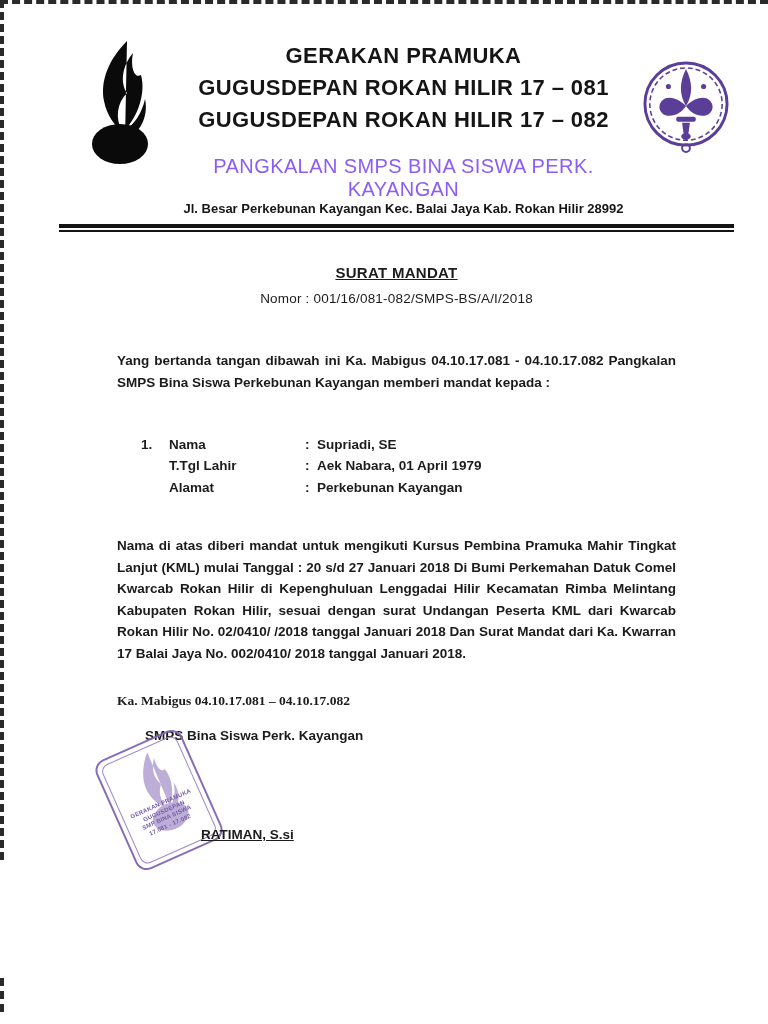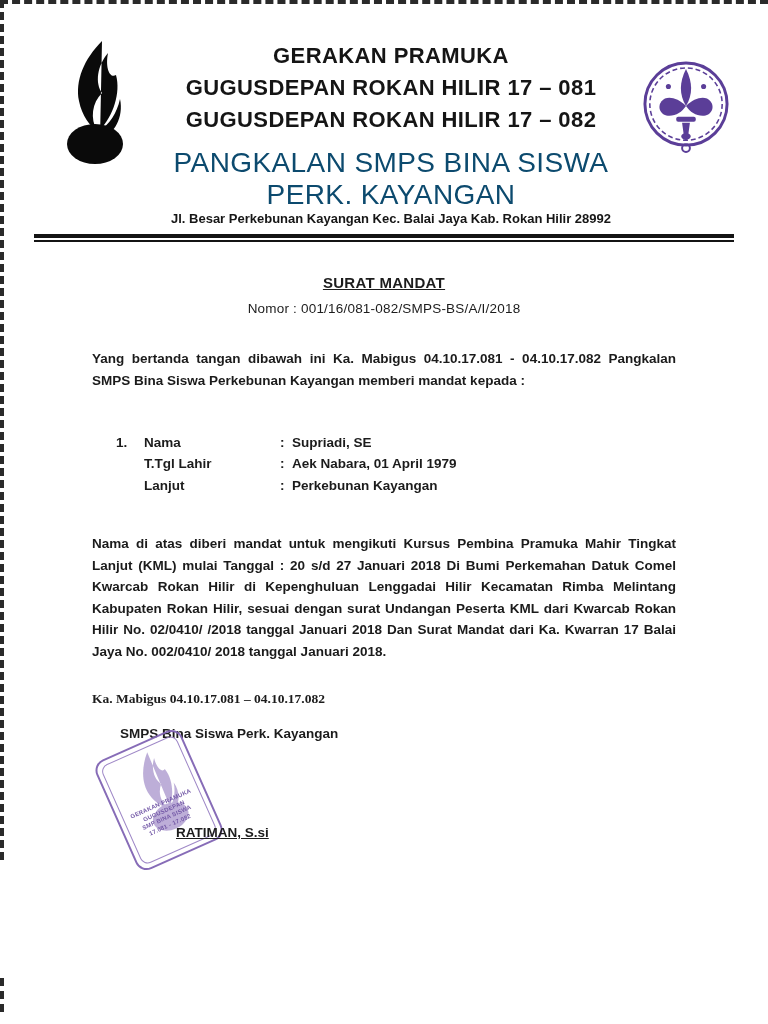--- a/index.html
+++ b/index.html
@@ -1,45 +1,45 @@
 <!DOCTYPE html>
 <html><head>
 <meta charset="utf-8">
 <style>
   * { margin:0; padding:0; box-sizing:border-box; }
   html,body { background:#ffffff; }
   .page {
     position:relative; width:768px; height:1024px; background:#fff;
-    font-family:"Liberation Sans", sans-serif; color:#1c1c1c; overflow:hidden;
+    font-family:"Liberation Sans", sans-serif; color:#1c1c1c; overflow:hidden;padding-left:25px;
   }
   
   .edge-top { position:absolute; top:0; left:0; width:768px; height:0; border-top:4px dashed #2a2a2a; }
   .edge-left { position:absolute; top:0; left:0; height:860px; width:0; border-left:4px dashed #2a2a2a; }
   .edge-left-bottom { position:absolute; top:978px; left:0; height:34px; width:0; border-left:4px dashed #2a2a2a; }
 
   
   .letterhead { display:flex; align-items:flex-start; padding:36px 38px 0 50px; }
   .logo-left { width:90px; height:132px; flex:0 0 auto; }
   .head-center { flex:1; text-align:center; padding-top:4px; }
   .h-bold { font-size:22px; font-weight:bold; line-height:1.46; letter-spacing:.4px; color:#151515; }
-  .h-pangkalan { font-size:28px; font-weight:400; letter-spacing:.4px; margin-top:11px; color:#0c4a6e; }
+  .h-pangkalan { font-size:20px; font-weight:400; letter-spacing:.4px; margin-top:19px; color:#8b5cf6; }
   .h-address { font-size:13px; font-weight:bold; margin-top:0; color:#161616; }
   .logo-right { width:88px; height:112px; flex:0 0 auto; margin-top:16px; }
 
   .double-rule { margin:8px 34px 0 34px; height:8px; border-top:4px solid #141414; border-bottom:2px solid #141414; }
 
   
   .title-block { text-align:center; margin-top:32px; }
   .doc-title { display:inline-block; font-size:15px; font-weight:bold; text-decoration:underline; letter-spacing:.3px; }
   .doc-number { font-size:13.5px; font-weight:normal; margin-top:9px; letter-spacing:.2px; }
 
   
   .content { padding:0 92px; }
   .para { font-size:13.5px; font-weight:bold; line-height:1.6; text-align:justify; color:#1b1b1b; }
-  .opening { margin-top:32px; }
+  .opening { margin-top:44px; }
   .recipient { margin:40px 0 0 24px; font-size:13.5px; font-weight:bold; line-height:1.62; }
   .r-row { display:flex; }
   .r-num { width:28px; }
   .r-label { width:136px; }
   .r-sep { width:12px; }
   .mandate { margin-top:36px; }
   .closing { margin-top:22px; text-align:left; }
 
   
   .place-date { margin-top:44px; font-size:13.5px; font-weight:bold; }
@@ -130,21 +130,21 @@
         <span class="r-value">Supriadi, SE</span>
       </div>
       <div class="r-row">
         <span class="r-num"></span>
         <span class="r-label">T.Tgl Lahir</span>
         <span class="r-sep">:</span>
         <span class="r-value">Aek Nabara, 01 April 1979</span>
       </div>
       <div class="r-row">
         <span class="r-num"></span>
-        <span class="r-label">Lanjut</span>
+        <span class="r-label">Alamat</span>
         <span class="r-sep">:</span>
         <span class="r-value">Perkebunan Kayangan</span>
       </div>
     </div>
 
     <p class="para mandate">Nama di atas diberi mandat untuk mengikuti Kursus Pembina Pramuka Mahir Tingkat Lanjut (KML) mulai Tanggal : 20 s/d 27 Januari 2018 Di Bumi Perkemahan Datuk Comel Kwarcab Rokan Hilir di Kepenghuluan Lenggadai Hilir Kecamatan Rimba Melintang Kabupaten Rokan Hilir, sesuai dengan surat Undangan Peserta  KML dari Kwarcab Rokan Hilir No. 02/0410/ /2018 tanggal    Januari 2018 Dan Surat Mandat dari Ka. Kwarran 17 Balai Jaya No. 002/0410/  2018 tanggal    Januari 2018.</p>
 
 
     <div class="sig-line1">Ka.  Mabigus 04.10.17.081 – 04.10.17.082</div>
     <div class="sig-line2">SMPS Bina Siswa Perk. Kayangan</div>

